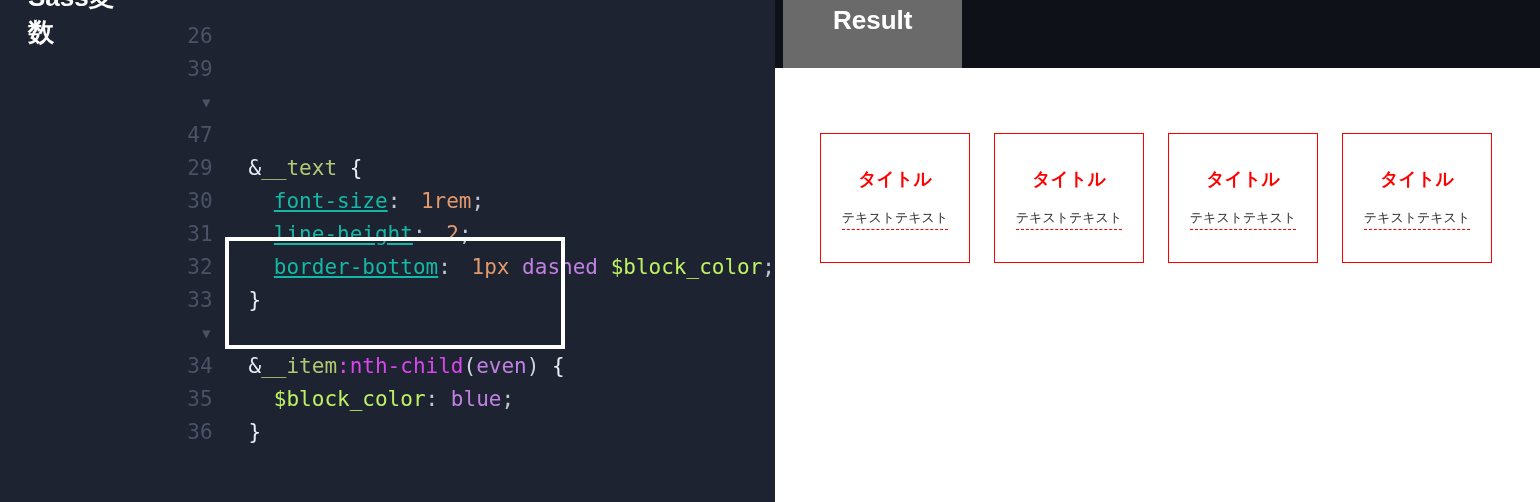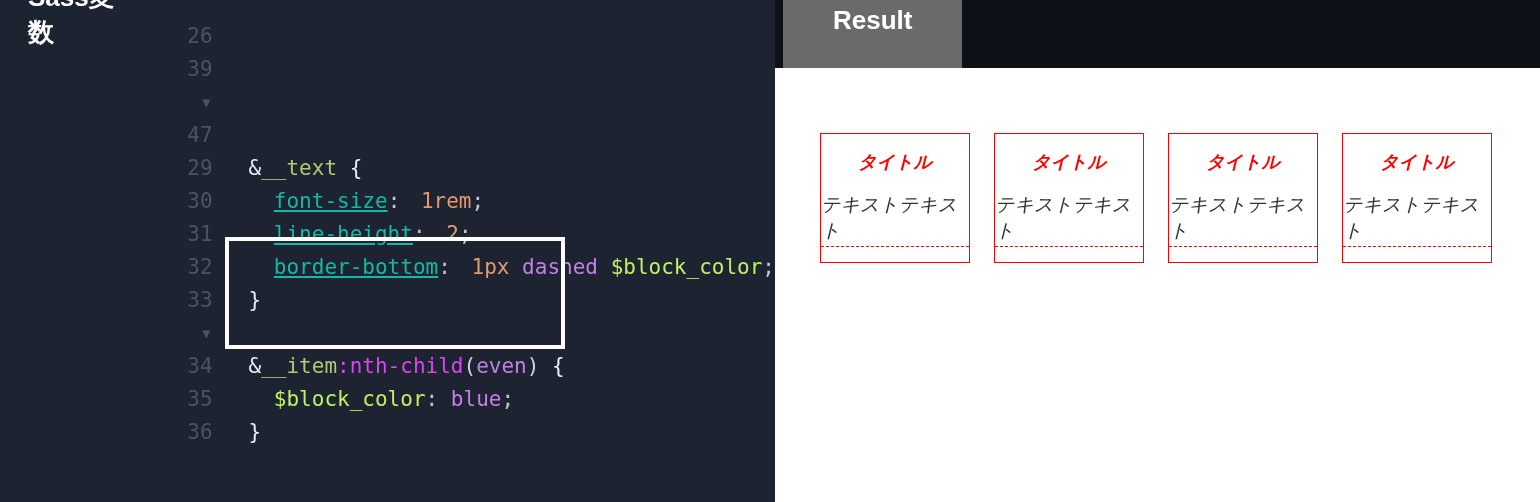--- a/index.html
+++ b/index.html
@@ -94,39 +94,38 @@
   }
 
   
   .preview {
     position: absolute;
     top: 68px; left: 0; right: 0; bottom: 0;
     background: #fff;
     padding: 65px 45px;
     display: flex;
     gap: 24px;
-    font-style: italic;
   }
   .card {
     width: 150px;
     height: 130px;
     border: 1px solid #ff0000;
     display: flex;
     flex-direction: column;
     align-items: center;
     justify-content: center;
     gap: 18px;
   }
   .card .title {
     color: #ff0000;
     font-weight: 800;
     font-size: 18px;
   }
   .card .text {
-    font-size: 19px;
+    font-size: 13px;
     color: #333;
     border-bottom: 1px dashed #ff0000;
     padding-bottom: 2px;
   }
 </style>
 </head>
 <body>
 
 <div class="split">
   <div class="left">

